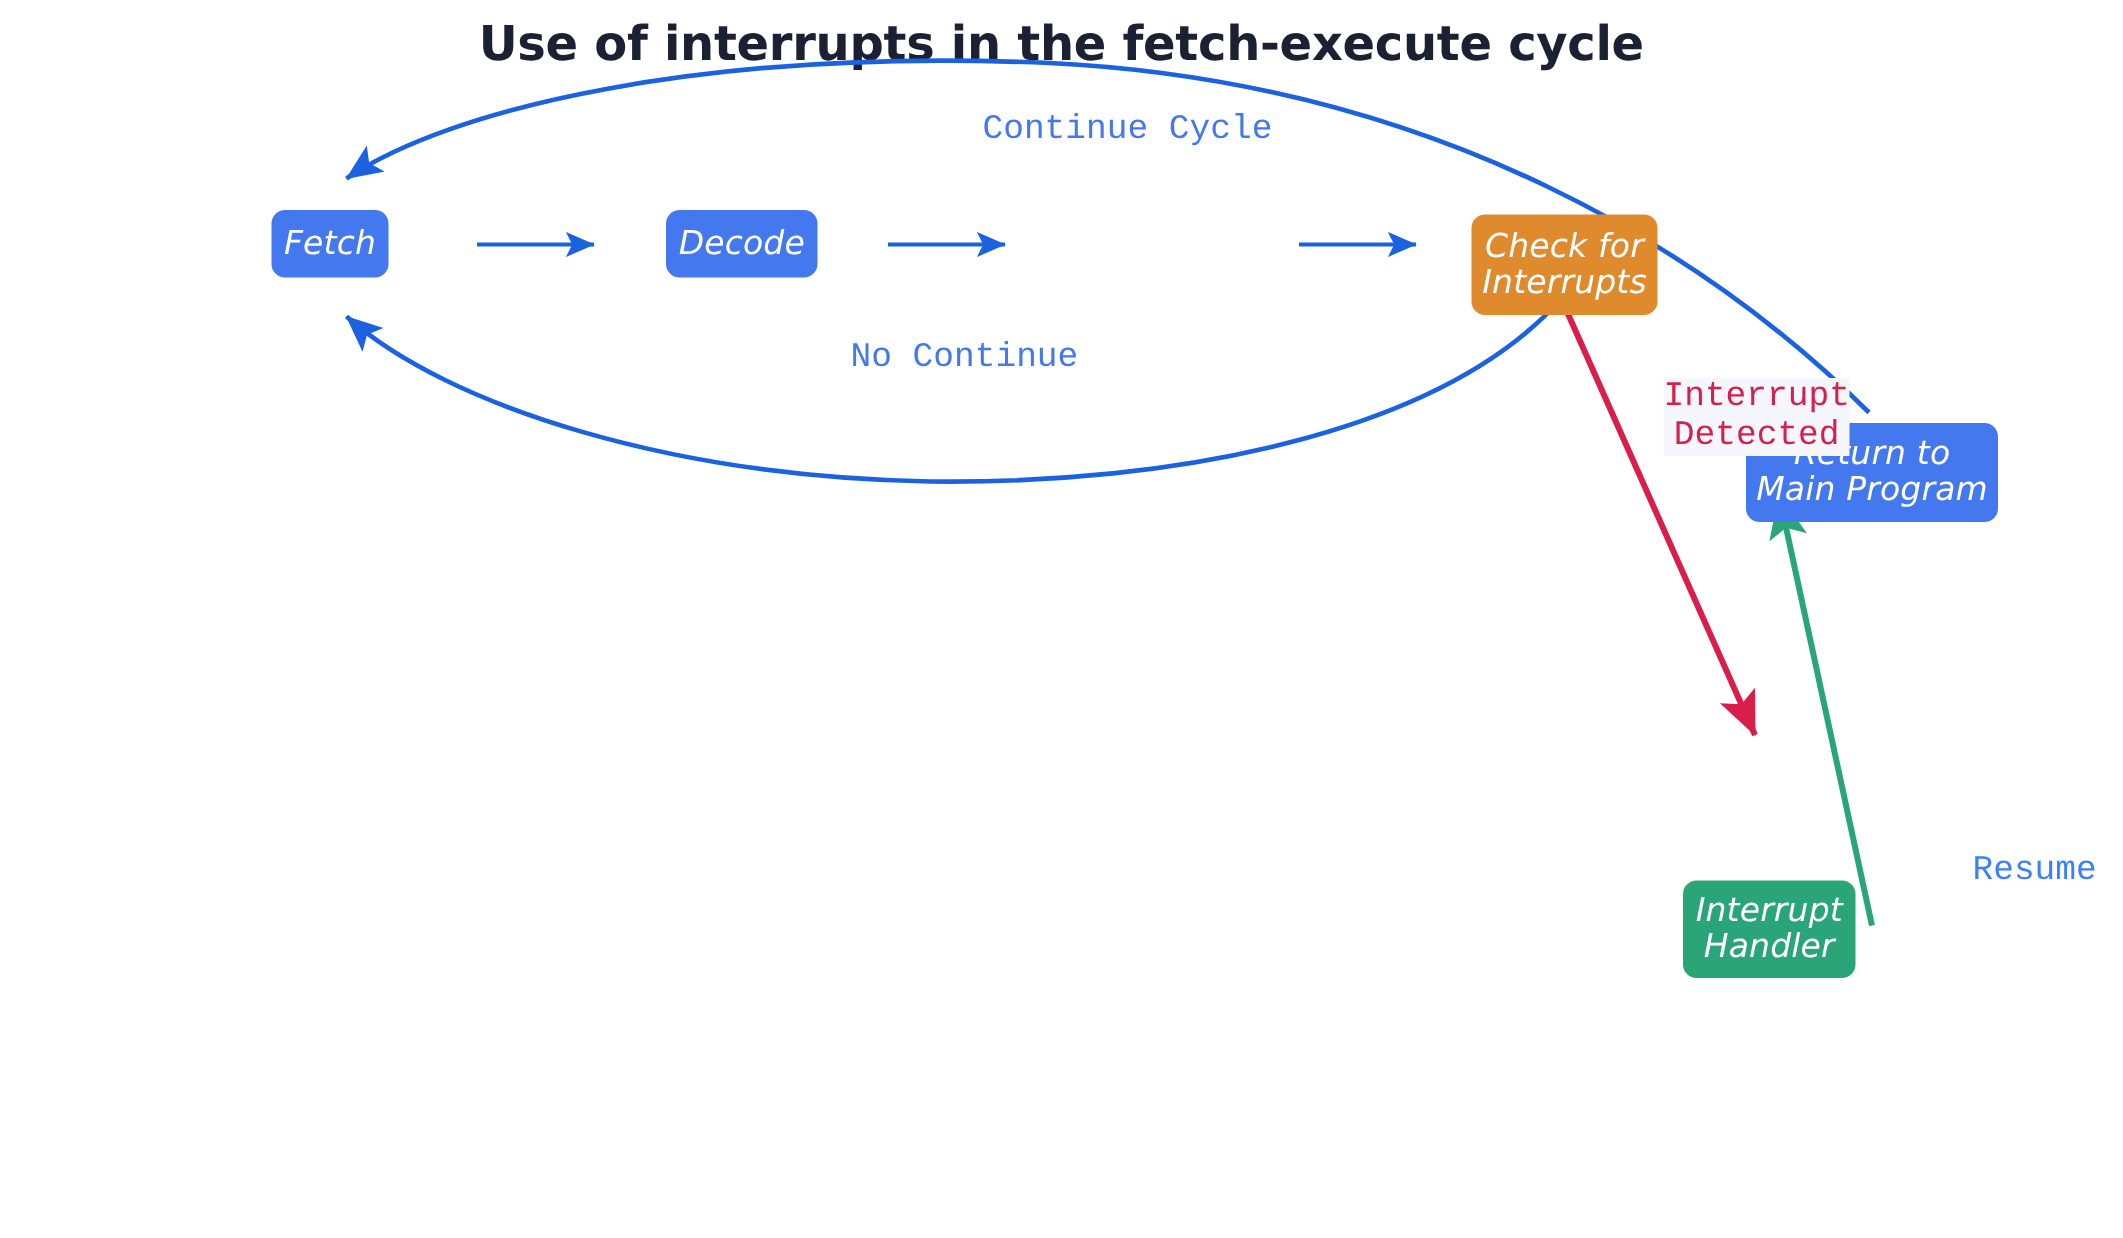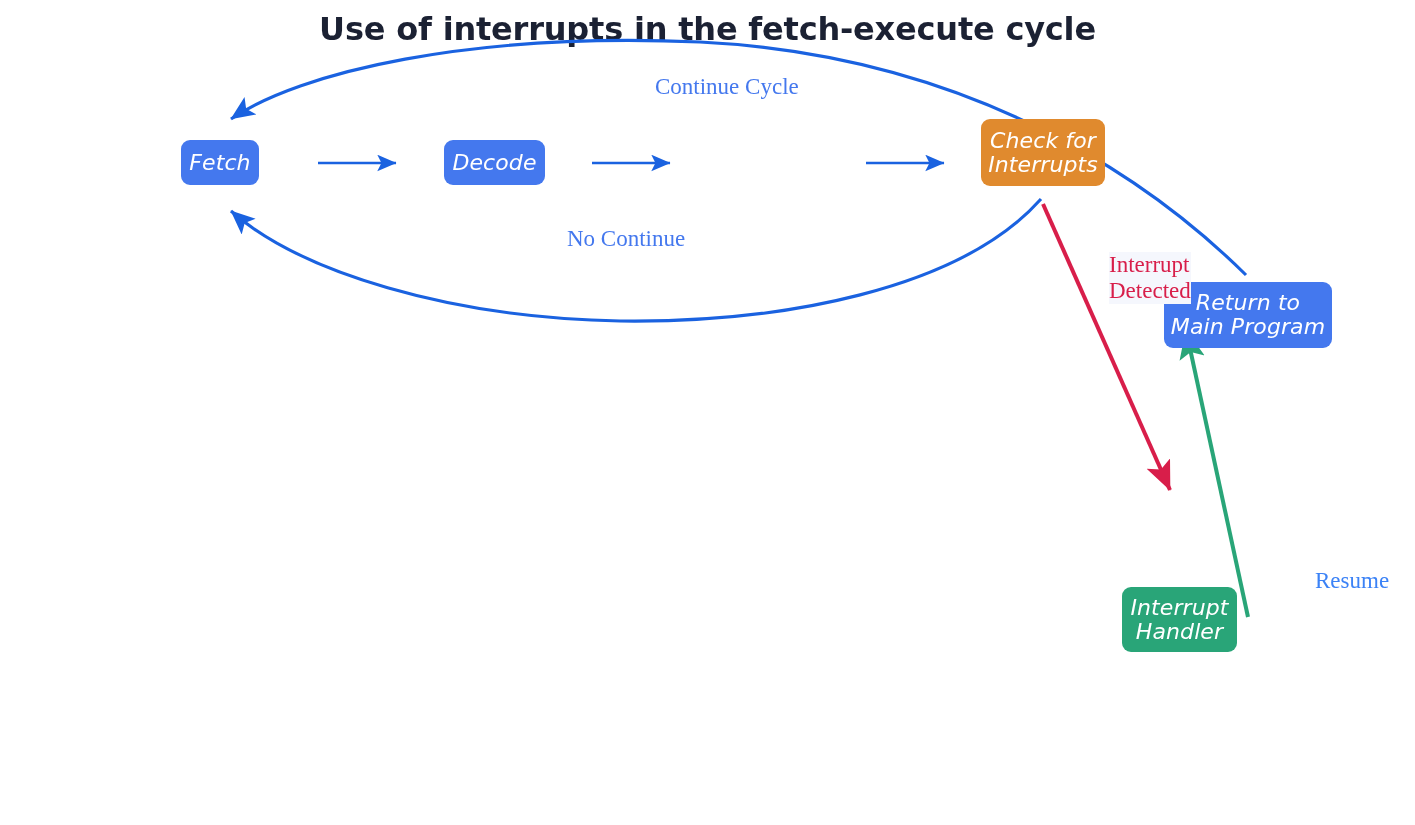--- a/index.html
+++ b/index.html
@@ -43,35 +43,36 @@
   #node-fetch {
     left: 181px; top: 140px; width: 78px; height: 45px;
   }
   #node-decode {
     left: 444px; top: 140px; width: 101px; height: 45px;
   }
   #node-execute {
     left: 715px; top: 140px; width: 107px; height: 45px;
   }
   #node-check {
-    left: 981px; top: 119px; width: 124px; height: 67px;
+    left: 981px; top: 143px; width: 124px; height: 67px;
   }
   #node-return {
     left: 1164px; top: 282px; width: 168px; height: 66px;
   }
   #node-handler {
     left: 1122px; top: 587px; width: 115px; height: 65px;
   }
   .edge-label {
     position: absolute;
-    font-family: Liberation Serif, serif;
+    font-family: Liberation Mono, monospace;
     font-size: 23px;
     line-height: 1.12;
     white-space: pre-line;
     background: transparent;
+    text-align: center;
   }
   #label-continue-cycle {
     left: 655px; top: 74px;
   }
   #label-no-interrupt {
     left: 567px; top: 226px;
   }
   #label-interrupt-detected {
     left: 1109px; top: 252px;
     background: #f5f7fd;

